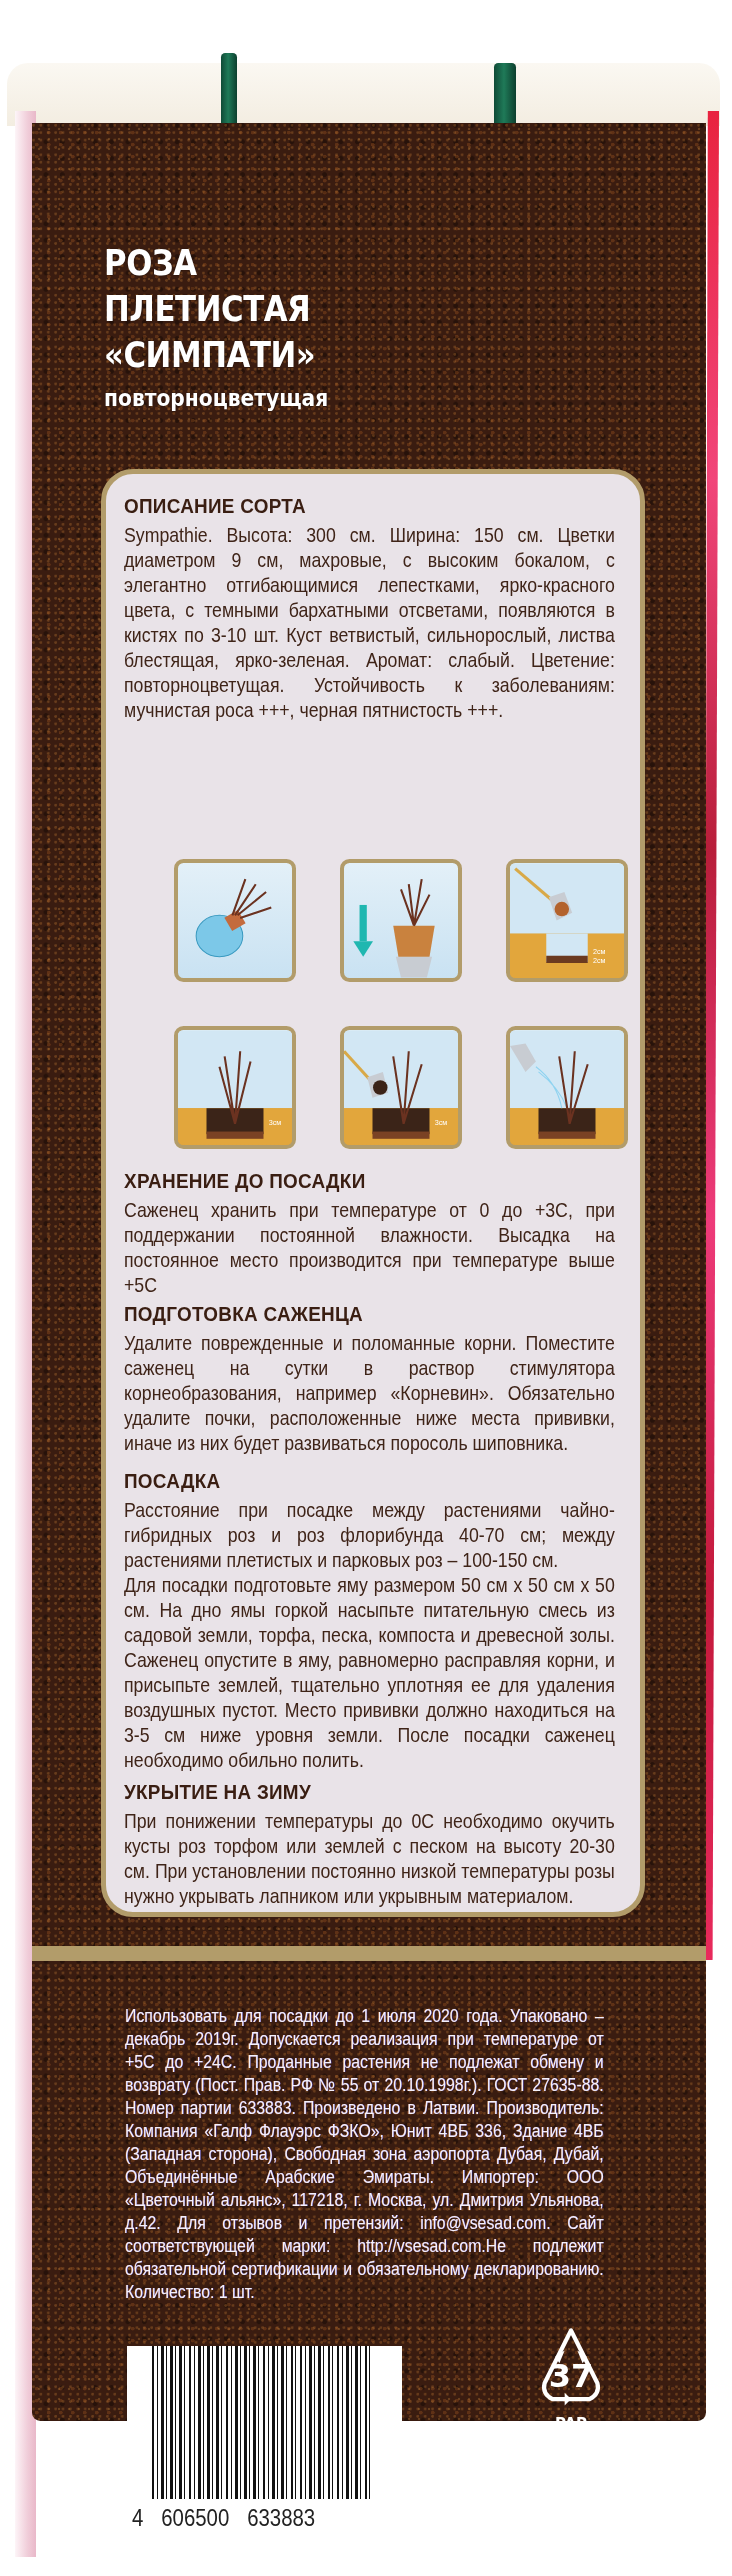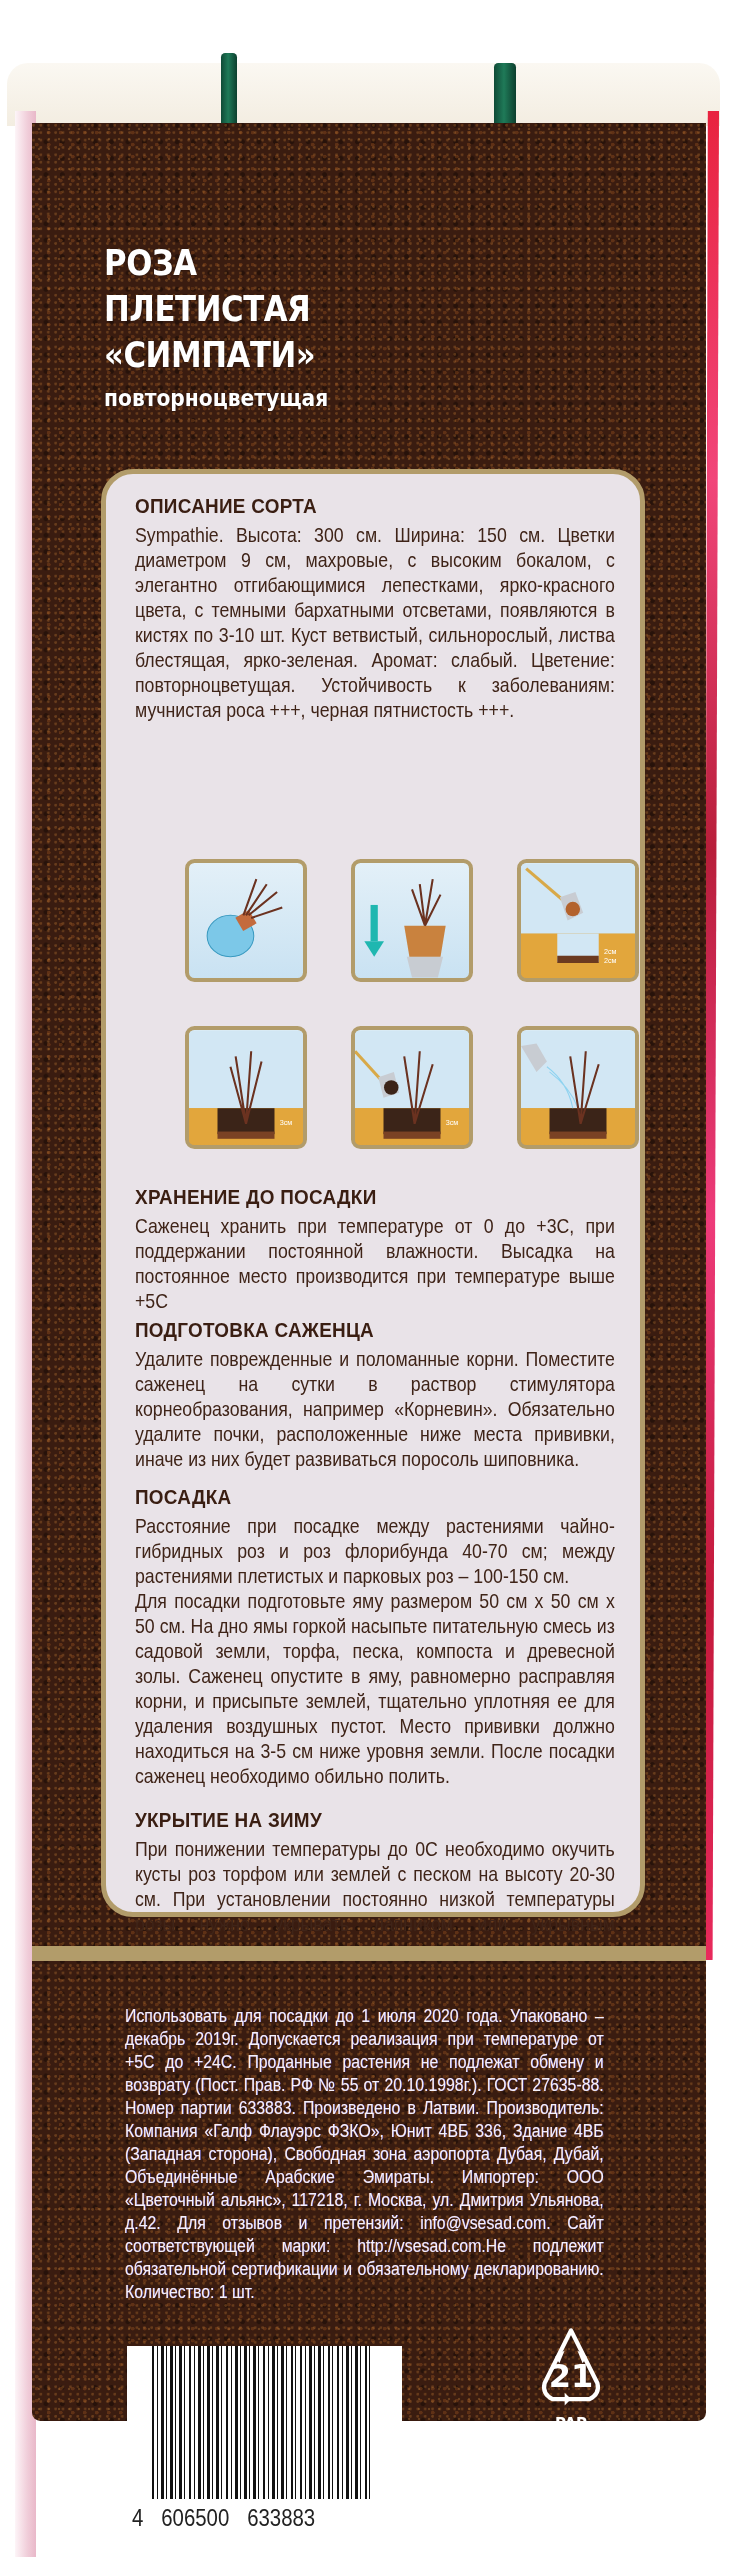--- a/index.html
+++ b/index.html
@@ -54,21 +54,21 @@
       transform: scaleX(0.88); transform-origin: left;
       text-shadow: 0 0 1.6px rgba(0,0,0,0.6);
     }
 
     
     .card {
       position: absolute; left: 101px; top: 469px; width: 544px; height: 1448px;
       background: #e9e3e8;
       border: 5.3px solid #b29c6a;
       border-radius: 32px;
-      padding: 16px 24px 21px 29px;
+      padding: 16px 24px 21px 18px;
       color: #3b2014;
     }
     .card h2 {
       font-family: "Liberation Sans", sans-serif; font-weight: bold;
       font-size: 21px; line-height: 32px; letter-spacing: 0.3px;
       transform: scaleX(0.9); transform-origin: left;
       color: #3a1e12;
     }
     .card p {
       font-family: "Liberation Sans", sans-serif;
@@ -219,37 +219,37 @@
         <rect x="0" y="150" width="220" height="70" fill="#e2a63c"></rect>
         <rect x="55" y="150" width="110" height="50" fill="#3b2418"></rect>
         <rect x="55" y="195" width="110" height="14" fill="#7a4224"></rect>
         <polygon points="0,30 30,25 50,60 30,80" fill="#c8ccd2"></polygon>
         <path d="M50 70 Q90 100 100 150 M55 80 Q95 110 110 150" stroke="#8fd3f0" stroke-width="2" fill="none"></path>
         <path d="M115 180 L95 50 M115 180 L125 40 M115 180 L150 65" stroke="#6b3220" stroke-width="4" fill="none"></path>
       </svg>
     </div>
   </div>
 
-  <div class="sec" style="margin-top:32px">
+  <div class="sec" style="margin-top:16px">
     <h2>ХРАНЕНИЕ ДО ПОСАДКИ</h2>
     <p>Саженец хранить при температуре от 0 до +3С, при поддержании постоянной влажности. Высадка на постоянное место производится при температуре выше +5С</p>
   </div>
 
   <div class="sec" style="margin-top:1px">
     <h2>ПОДГОТОВКА САЖЕНЦА</h2>
     <p>Удалите поврежденные и поломанные корни. Поместите саженец на сутки в раствор стимулятора корнеобразования, например «Корневин». Обязательно удалите почки, расположенные ниже места прививки, иначе из них будет развиваться поросоль шиповника.</p>
   </div>
 
   <div class="sec" style="">
     <h2>ПОСАДКА</h2>
     <p>Расстояние при посадке между растениями чайно-гибридных роз и роз флорибунда 40-70 см; между растениями плетистых и парковых роз – 100-150 см.</p>
     <p>Для посадки подготовьте яму размером 50 см х 50 см х 50 см. На дно ямы горкой насыпьте питательную смесь из садовой земли, торфа, песка, компоста и древесной золы. Саженец опустите в яму, равномерно расправляя корни, и присыпьте землей, тщательно уплотняя ее для удаления воздушных пустот. Место прививки должно находиться на 3-5 см ниже уровня земли. После посадки саженец необходимо обильно полить.</p>
   </div>
 
-  <div class="sec" style="margin-top:16px">
+  <div class="sec" style="margin-top:4px">
     <h2>УКРЫТИЕ НА ЗИМУ</h2>
     <p>При понижении температуры до 0С необходимо окучить кусты роз торфом или землей с песком на высоту 20-30 см. При установлении постоянно низкой температуры розы нужно укрывать лапником или укрывным материалом.</p>
   </div>
 </div>
 
 <div class="gold-band"></div>
 
 <div class="legal">Использовать для посадки до 1 июля 2020 года. Упаковано – декабрь 2019г. Допускается реализация при температуре от +5С до +24С. Проданные растения не подлежат обмену и возврату (Пост. Прав. РФ № 55 от 20.10.1998г.). ГОСТ 27635-88. Номер партии 633883. Произведено в Латвии. Производитель: Компания «Галф Флауэрс ФЗКО», Юнит 4ВБ 336, Здание 4ВБ (Западная сторона), Свободная зона аэропорта Дубая, Дубай, Объединённые Арабские Эмираты. Импортер: ООО «Цветочный альянс», 117218, г. Москва, ул. Дмитрия Ульянова, д.42. Для отзывов и претензий: info@vsesad.com. Сайт соответствующей марки: http://vsesad.com.Не подлежит обязательной сертификации и обязательному декларированию. Количество: 1 шт.</div>
 
 <div class="barcode">
@@ -261,16 +261,16 @@
   </div>
 </div>
 
 <div class="recycle">
   <svg viewBox="0 0 140 170">
     <path d="M70 10 L20 110 Q15 130 35 140 L105 140 Q125 130 120 110 Z" fill="none" stroke="#ffffff" stroke-width="8" stroke-linejoin="round"></path>
     <polygon points="40,60 58,48 48,72" fill="#ffffff"></polygon>
     <polygon points="100,60 82,48 92,72" fill="#ffffff"></polygon>
     <polygon points="70,140 58,128 58,152" fill="#ffffff"></polygon>
   </svg>
-  <div class="num">21</div>
+  <div class="num">37</div>
   <div class="code">PAP</div>
 </div>
 
 
 </body></html>

